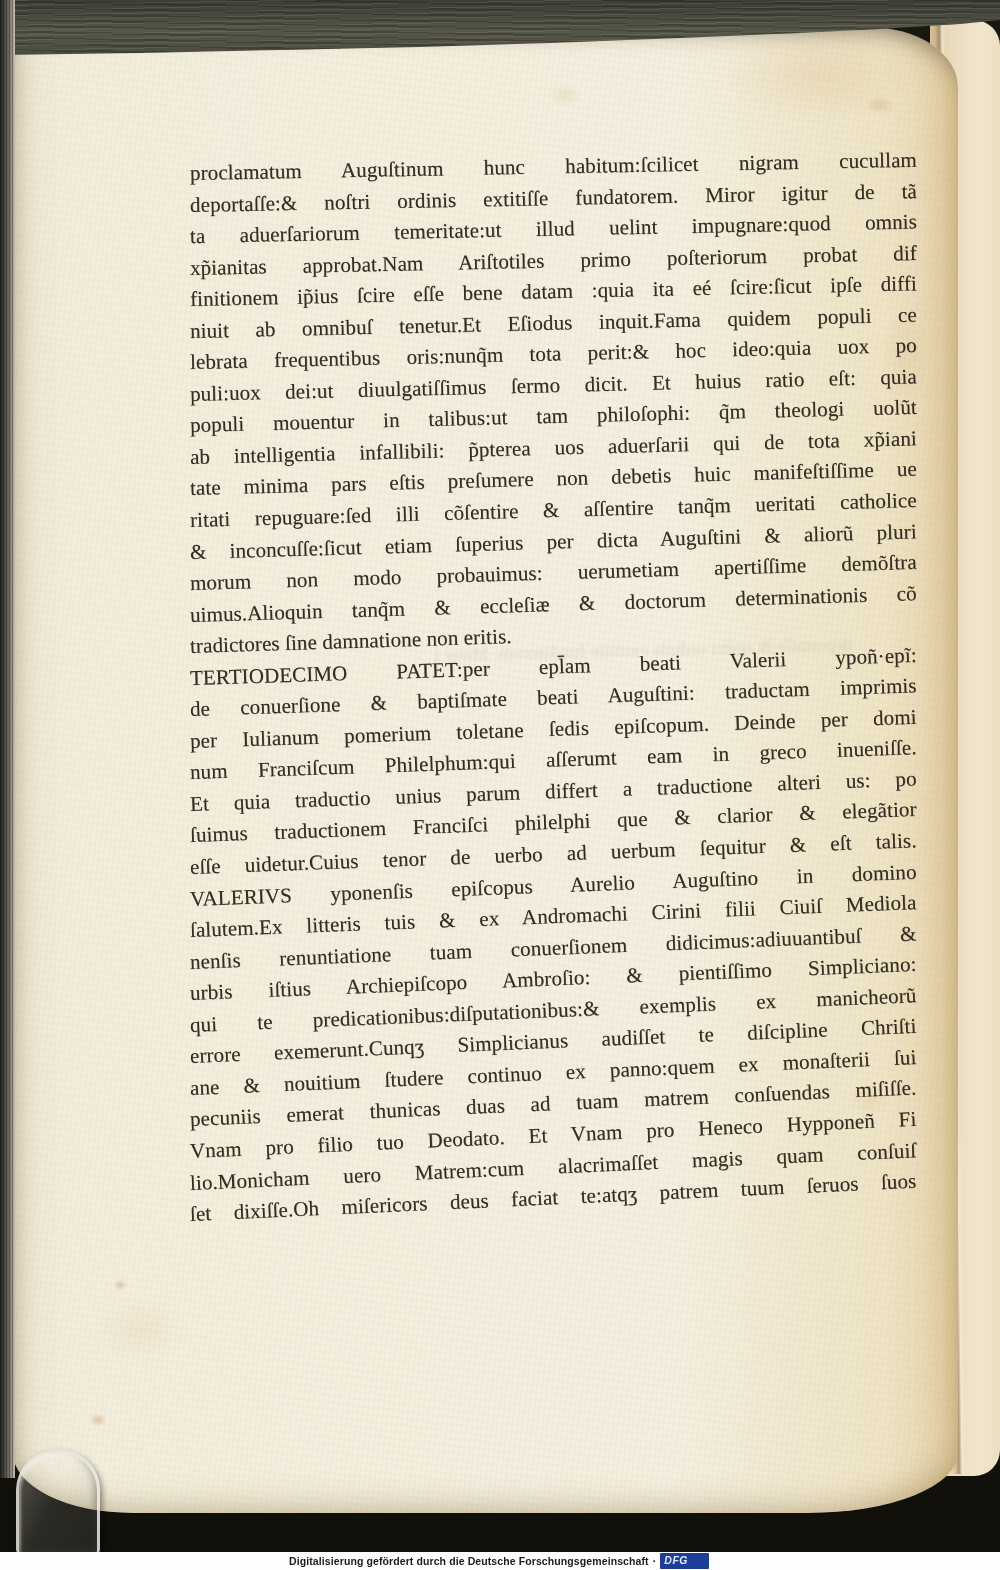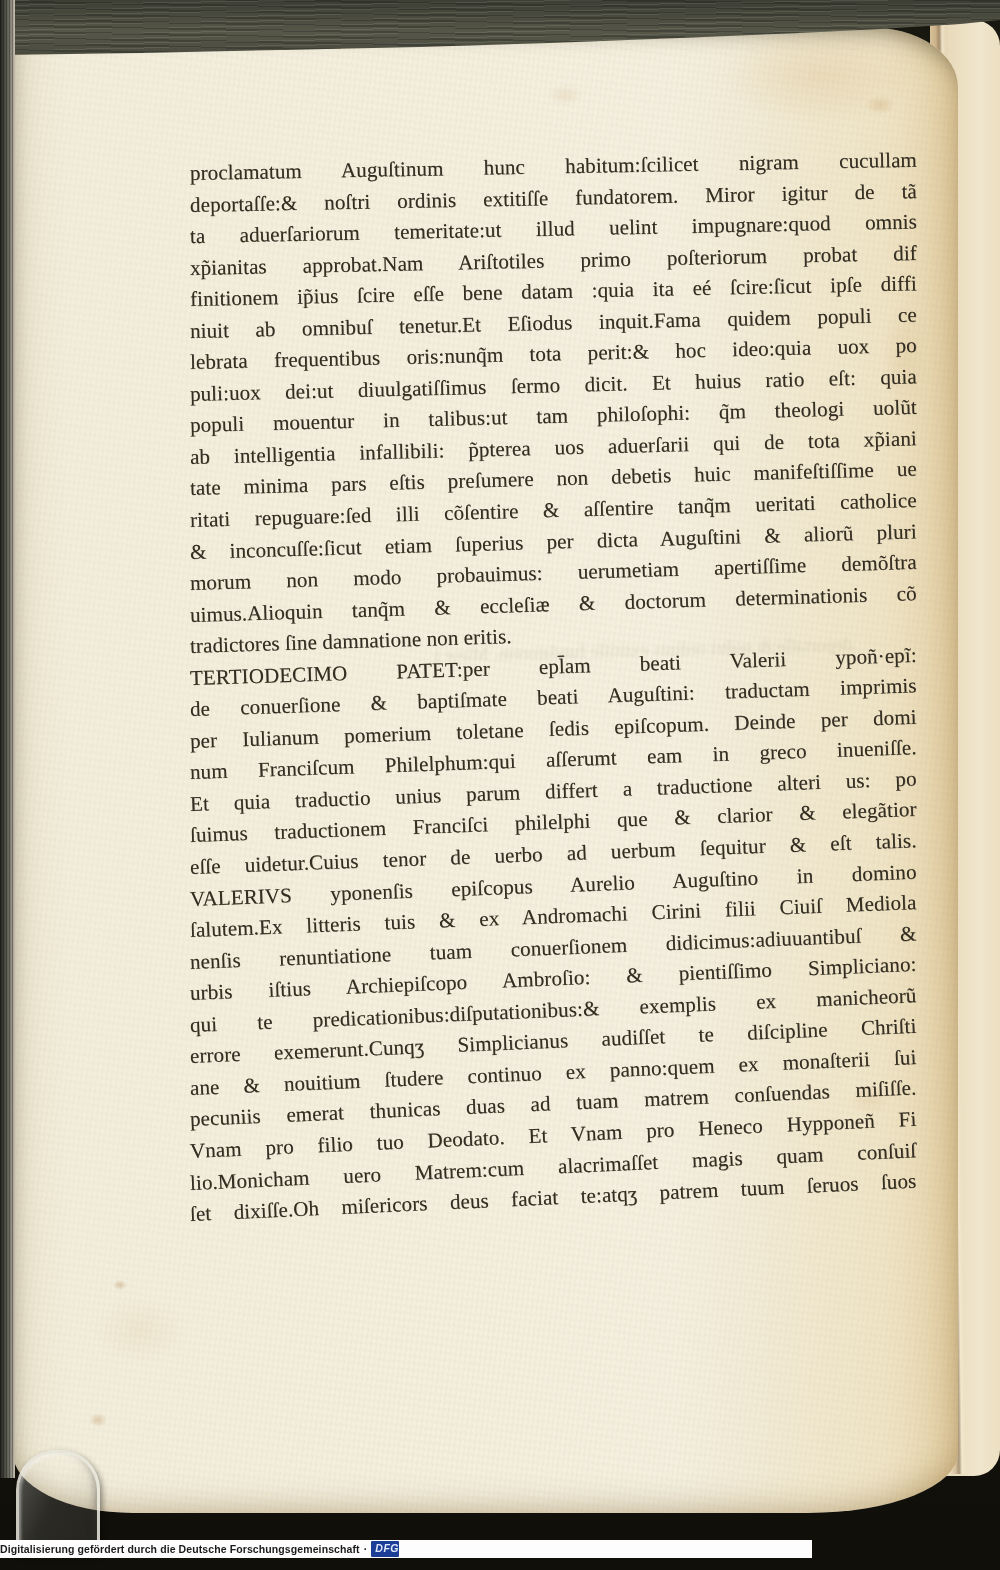--- a/index.html
+++ b/index.html
@@ -80,30 +80,30 @@
   
   .holder-clip{
     position:absolute;left:16px;top:1450px;width:78px;height:100px;
     border-radius:40px 40px 4px 4px;
     background:linear-gradient(115deg, rgba(252,252,248,.30), rgba(240,240,232,.12) 45%, rgba(120,120,110,.20));
     border:3px solid rgba(232,230,220,.85);border-bottom:none;
     box-shadow:2px 3px 6px rgba(0,0,0,.45), inset -3px -4px 7px rgba(60,60,55,.35), inset 2px 2px 3px rgba(255,255,255,.45);
   }
   
   .footer{
-    position:absolute;left:0;bottom:12px;width:812px;height:18px;background:#fdfdfd;
-    display:flex;align-items:center;justify-content:flex-start;
+    position:absolute;left:0;bottom:0;width:1000px;height:18px;background:#fdfdfd;
+    display:flex;align-items:center;justify-content:center;
     font-family:"Liberation Sans","DejaVu Sans",sans-serif;
     font-size:10.5px;font-weight:700;color:#1b1b1b;letter-spacing:.1px;
   }
   .footer .sep{margin:0 4px 0 4px;}
   .dfg-logo{
     display:inline-block;background:#1d3e96;color:#dfe9fb;
     font-style:italic;font-weight:700;font-size:10.5px;line-height:13px;
-    padding:1px 0 2px 4px;margin-right:2px;border-radius:1px;letter-spacing:.5px;
+    padding:1px 21px 2px 4px;margin-right:2px;border-radius:1px;letter-spacing:.5px;
   }
 </style>
 </head>
 <body>
 
 <div class="scene">
 
   <div class="page-behind"></div>
   <div class="crease"></div>
 

